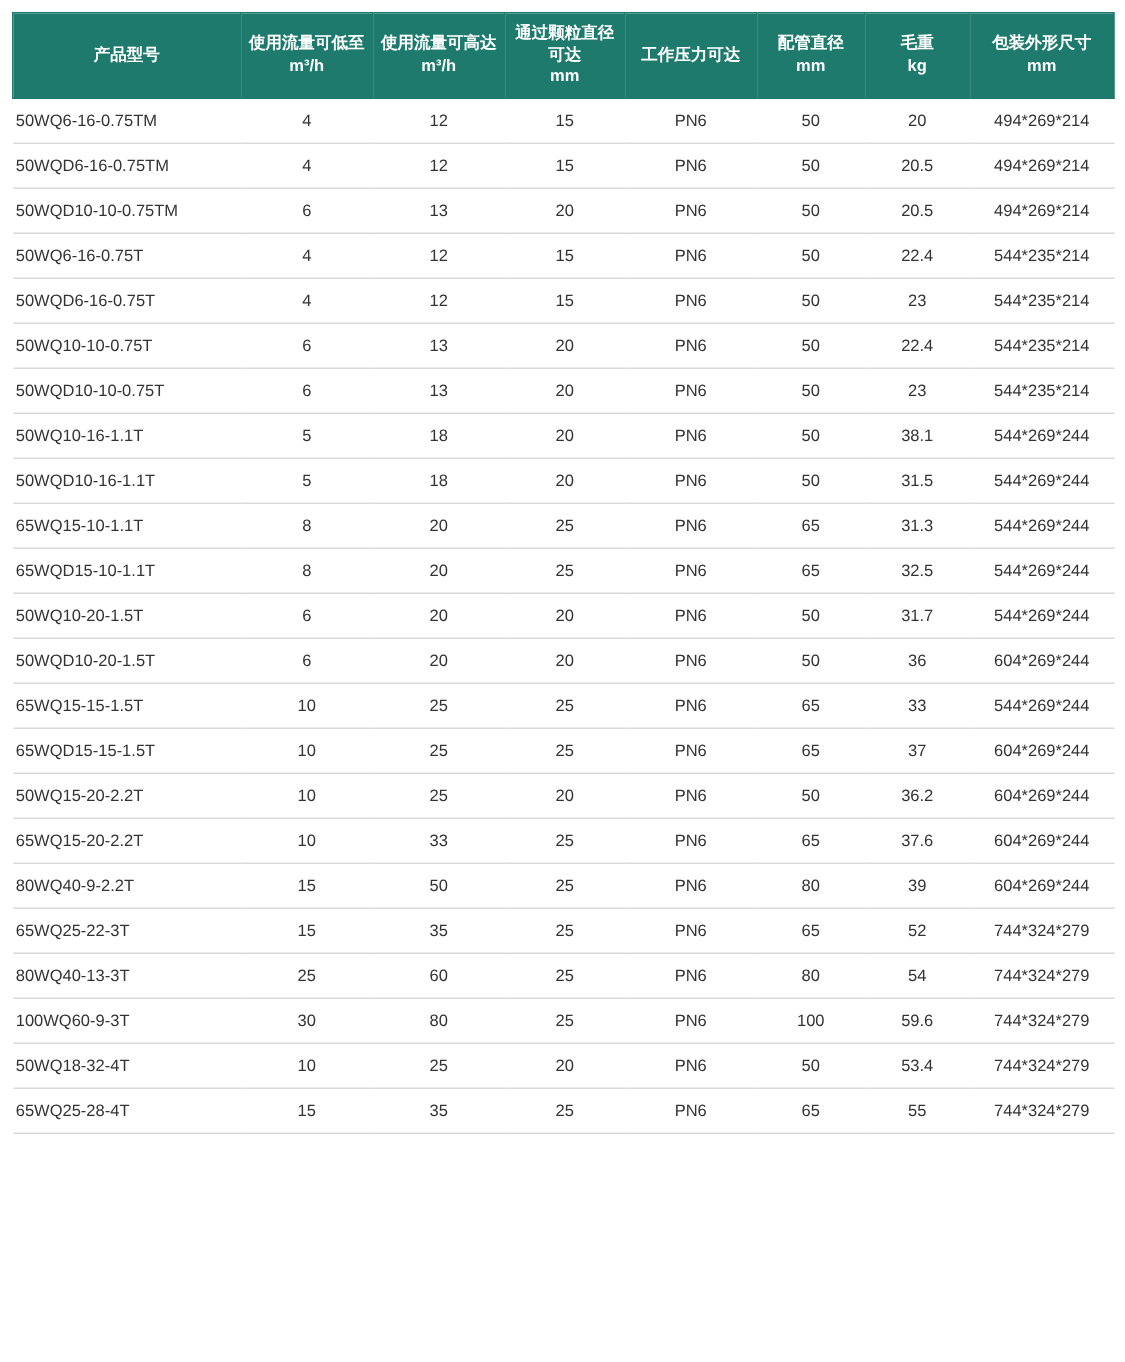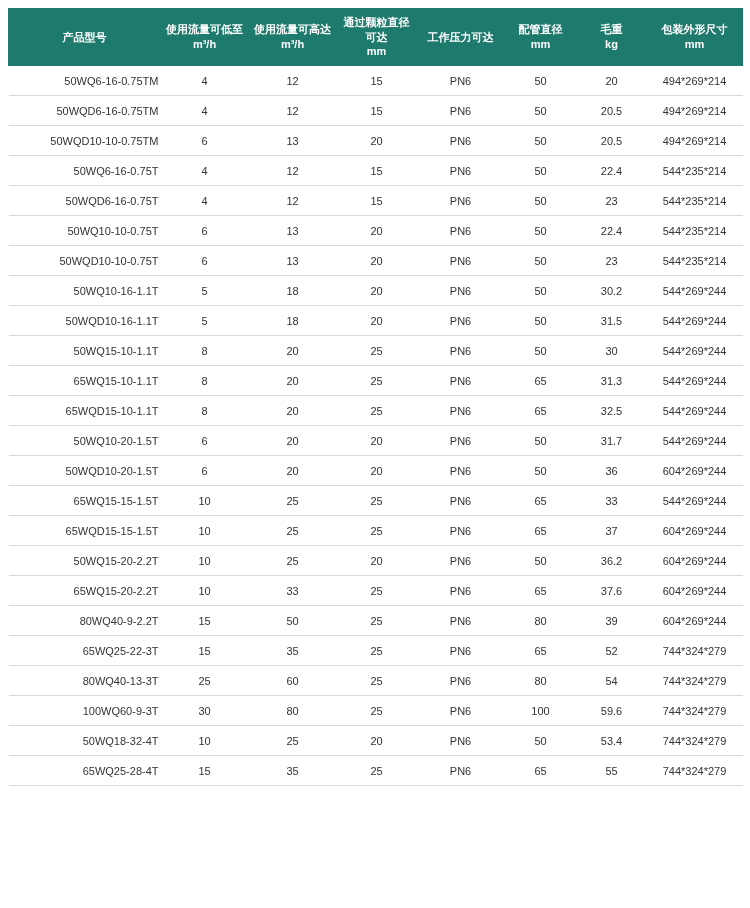--- a/index.html
+++ b/index.html
@@ -44,21 +44,21 @@
     font-size: 11px;
     text-align: center;
     vertical-align: middle;
     padding: 4px 2px;
     border-bottom: 1px solid #d9d9d9;
     height: 21px;
     color: #333333;
     white-space: nowrap;
   }
   table.spec td.model {
-    text-align: right;
+    text-align: left;
   }
   table.spec tr.data-row:last-child td {
     border-bottom: 1px solid #d9d9d9;
   }
   
   col.c0 { width: 152px; }
   col.c1 { width: 88px; }
   col.c2 { width: 88px; }
   col.c3 { width: 80px; }
   col.c4 { width: 88px; }
@@ -164,41 +164,31 @@
           <td>23</td>
           <td>544*235*214</td>
         </tr>
         <tr class="data-row">
           <td class="model">50WQ10-16-1.1T</td>
           <td>5</td>
           <td>18</td>
           <td>20</td>
           <td>PN6</td>
           <td>50</td>
-          <td>30.2</td>
+          <td>38.1</td>
           <td>544*269*244</td>
         </tr>
         <tr class="data-row">
           <td class="model">50WQD10-16-1.1T</td>
           <td>5</td>
           <td>18</td>
           <td>20</td>
           <td>PN6</td>
           <td>50</td>
           <td>31.5</td>
-          <td>544*269*244</td>
-        </tr>
-        <tr class="data-row">
-          <td class="model">50WQ15-10-1.1T</td>
-          <td>8</td>
-          <td>20</td>
-          <td>25</td>
-          <td>PN6</td>
-          <td>50</td>
-          <td>30</td>
           <td>544*269*244</td>
         </tr>
         <tr class="data-row">
           <td class="model">65WQ15-10-1.1T</td>
           <td>8</td>
           <td>20</td>
           <td>25</td>
           <td>PN6</td>
           <td>65</td>
           <td>31.3</td>

